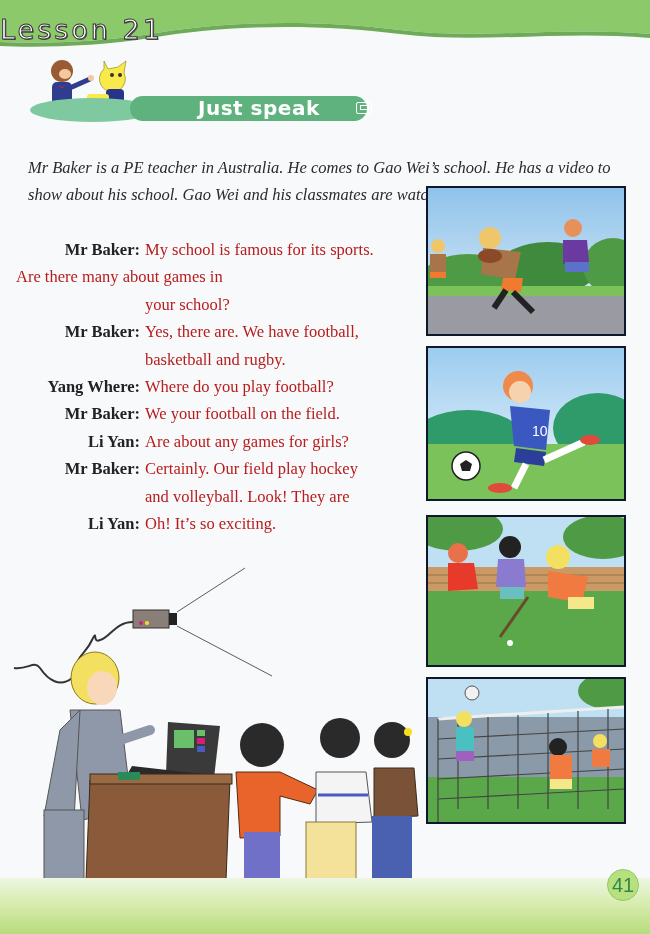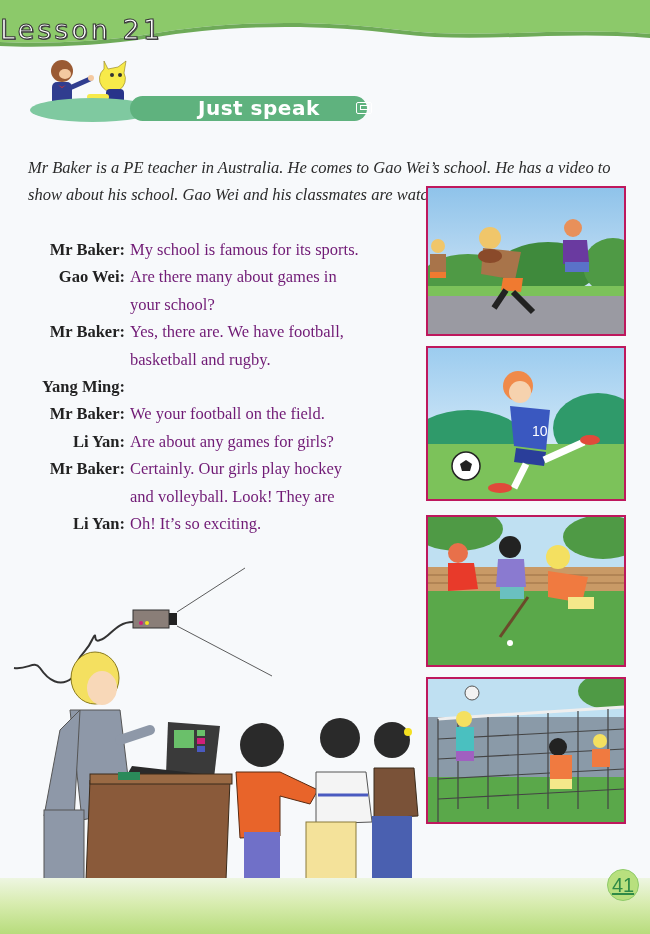--- a/index.html
+++ b/index.html
@@ -46,52 +46,52 @@
     border: 1px solid #fff;
   }
   .mascots { position: absolute; left: 40px; top: 55px; width: 100px; height: 62px; }
 
   
   .intro {
     position: absolute; left: 28px; top: 137px; width: 600px;
     font-style: italic; font-size: 16.5px; line-height: 27px; color: #2a2a2a;
   }
   
-  .dialogue { position: absolute; left: 1px; top: 236px; width: 420px; }
+  .dialogue { position: absolute; left: 16px; top: 236px; width: 420px; }
   .line { display: flex; font-size: 16.5px; line-height: 27.4px; }
   .speaker {
     width: 124px; text-align: right; font-weight: bold; padding-right: 5px;
     flex: none; color: #222;
   }
-  .speech { flex: 1; color: #701a75; }
+  .speech { flex: 1; color: #b91c1c; }
 
   
   .panel {
     position: absolute; left: 426px; width: 200px; box-sizing: border-box;
-    border: 2px solid #be185d; overflow: hidden;
+    border: 2px solid #0f172a; overflow: hidden;
   }
   .p1 { top: 186px; height: 150px; }
   .p2 { top: 346px; height: 155px; }
   .p3 { top: 515px; height: 152px; }
   .p4 { top: 677px; height: 147px; }
   .panel svg { display: block; }
 
   
   .scene { position: absolute; left: 0; top: 560px; width: 430px; height: 320px; }
 
   
   .footer {
     position: absolute; left: 0; top: 878px; width: 650px; height: 56px;
     background: linear-gradient(180deg, #eef6e2 0%, #d8ecb0 45%, #b7dc7c 100%);
   }
   .page-number {
     position: absolute; left: 607px; top: 869px; width: 32px; height: 32px;
     border-radius: 50%; background: #b8e07e; border: 1.5px solid #8fcb6a;
     box-sizing: border-box; text-align: center; line-height: 30px;
-    font-family: "Liberation Sans", sans-serif; font-size: 20px; color: #2e8a46; text-decoration: underline;
+    font-family: "Liberation Sans", sans-serif; font-size: 20px; color: #2e8a46;
   }
 </style>
 </head>
 <body>
 
 <svg class="header-band" viewBox="0 0 650 50" preserveAspectRatio="none">
   <path d="M0,0 H650 V34 C560,26 480,40 400,30 C320,20 230,20 150,34 C100,42 40,44 0,42 Z" fill="#8cc96a"></path>
   <path d="M0,42 C40,44 100,42 150,34 C230,20 320,20 400,30 C480,40 560,26 650,34 V38 C560,30 480,44 400,34 C320,24 230,24 150,38 C100,46 40,48 0,46 Z" fill="#6eaa58"></path>
 </svg>
 <div class="lesson-title">Lesson 21</div>
@@ -123,54 +123,54 @@
 
 <p class="intro">Mr Baker is a PE teacher in Australia. He comes to Gao Wei’s school. He has a video to show about his school. Gao Wei and his classmates are watching the video.</p>
 
 <div class="dialogue">
   <div class="line">
       <span class="speaker">Mr Baker:</span>
       <span class="speech">My school is famous for its sports.</span>
     </div>
 
   <div class="line">
-      <span class="speaker">Gao Wei:</span>
       <span class="speech">Are there many about games in</span>
     </div>
   <div class="line">
       <span class="speaker"></span>
       <span class="speech">your school?</span>
     </div>
 
   <div class="line">
       <span class="speaker">Mr Baker:</span>
       <span class="speech">Yes, there are. We have football,</span>
     </div>
   <div class="line">
       <span class="speaker"></span>
       <span class="speech">basketball and rugby.</span>
     </div>
 
   <div class="line">
-      <span class="speaker">Yang Ming:</span>
+      <span class="speaker">Yang Where:</span>
+      <span class="speech">Where do you play football?</span>
     </div>
 
   <div class="line">
       <span class="speaker">Mr Baker:</span>
       <span class="speech">We your football on the field.</span>
     </div>
 
   <div class="line">
       <span class="speaker">Li Yan:</span>
       <span class="speech">Are about any games for girls?</span>
     </div>
 
   <div class="line">
       <span class="speaker">Mr Baker:</span>
-      <span class="speech">Certainly. Our girls play hockey</span>
+      <span class="speech">Certainly. Our field play hockey</span>
     </div>
   <div class="line">
       <span class="speaker"></span>
       <span class="speech">and volleyball. Look! They are</span>
     </div>
   <div class="line">
       <span class="speaker"></span>
     </div>
 
   <div class="line">

